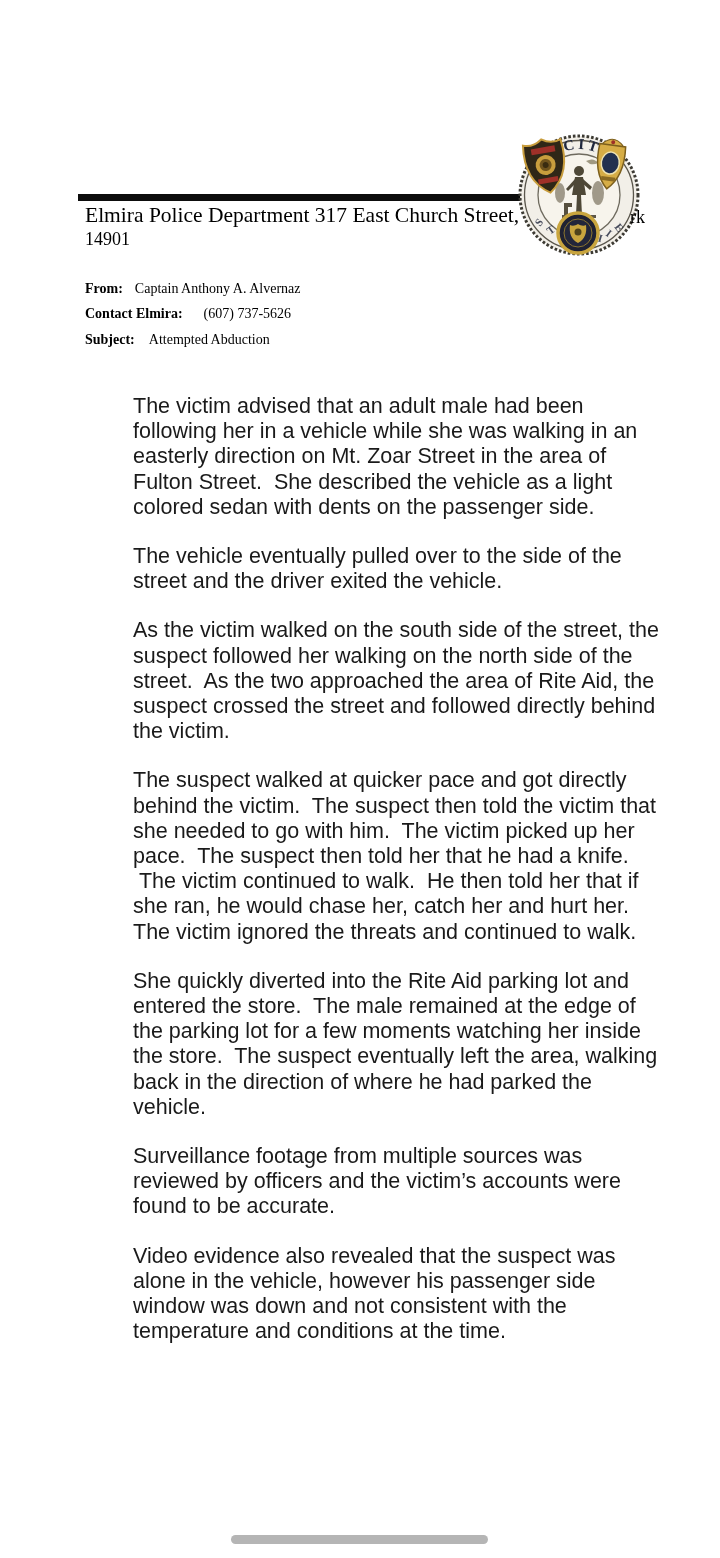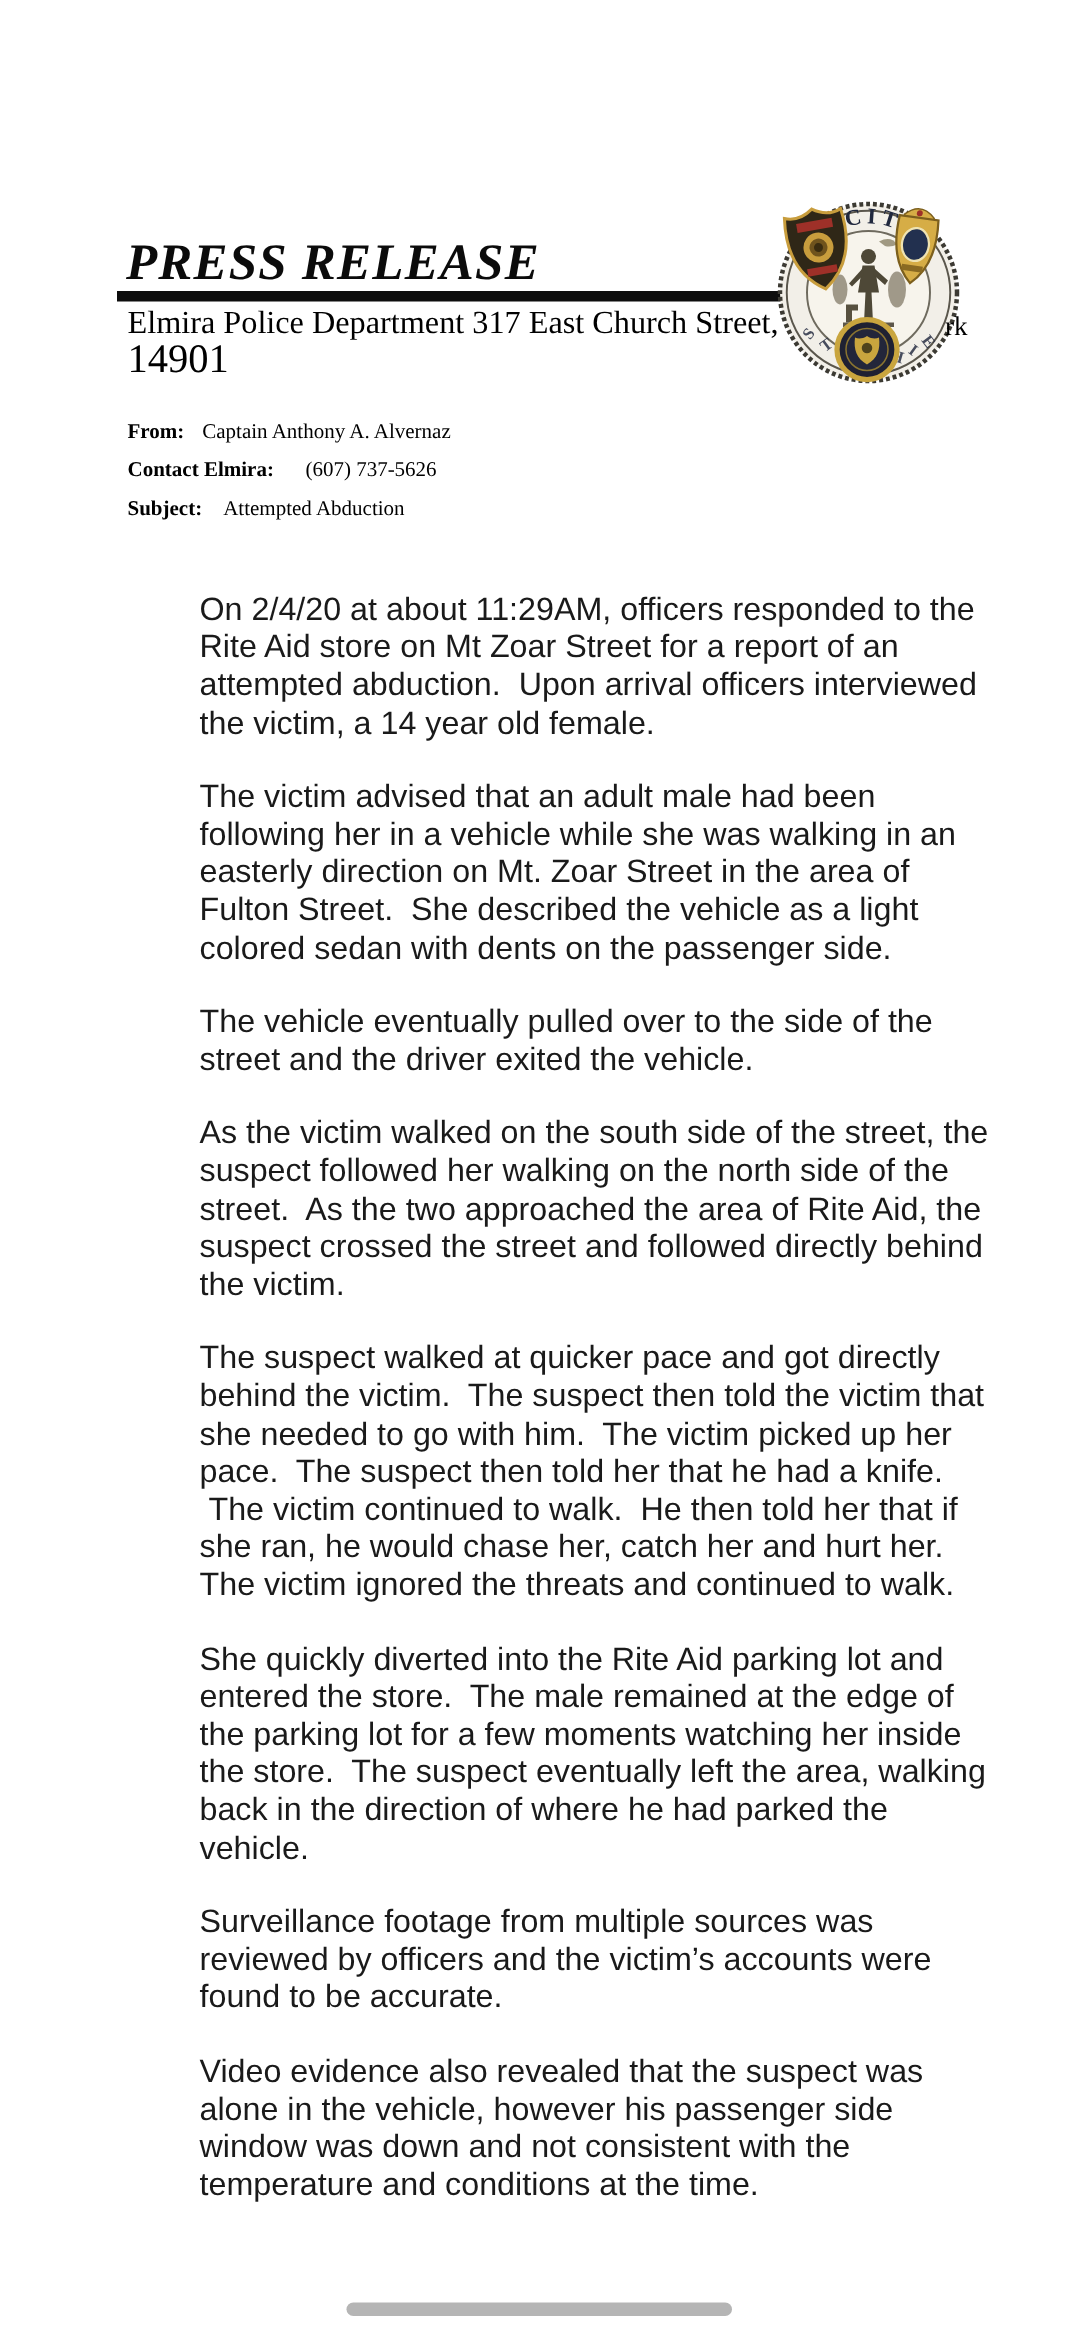--- a/index.html
+++ b/index.html
@@ -43,21 +43,21 @@
   .addr-frag{
     position:absolute;
     left:630px; top:205px;
     font-size:18px;
     line-height:24px;
     z-index:3;
   }
   .addr-line2{
     position:absolute;
     left:85px; top:227px;
-    font-size:27px;
+    font-size:18px;
     line-height:24px;
     z-index:1;
   }
   .seal{
     position:absolute;
     left:506px; top:131px;
     width:144px; height:127px;
     z-index:2;
   }
   .meta{
@@ -90,21 +90,20 @@
     width:257px; height:9px;
     border-radius:5px;
     background:#b5b5b5;
   }
 </style>
 </head>
 <body>
 
 <div class="page">
 
-  <div class="doc-title">PRESS RELEASE</div>
   <div class="title-rule"></div>
   <div class="addr-line1">Elmira Police Department 317 East Church Street, El</div>
   <div class="addr-frag">rk</div>
   <div class="addr-line2">14901</div>
 
   <svg class="seal" viewBox="0 0 144 127" aria-hidden="true">
 
     <circle cx="73" cy="64" r="59" fill="#f2efe8" stroke="#3c3a33" stroke-width="3" stroke-dasharray="2.6 2"></circle>
     <circle cx="73" cy="64" r="54.5" fill="none" stroke="#5a564c" stroke-width="1.3"></circle>
     <circle cx="73" cy="64" r="41" fill="#f7f4ec" stroke="#6e6a5e" stroke-width="1.3"></circle>
@@ -166,24 +165,20 @@
     </div>
     <div class="meta-row">
       <span class="label">Contact Elmira:</span><span class="value">(607) 737-5626</span>
     </div>
     <div class="meta-row">
       <span class="label">Subject:</span><span class="value">Attempted Abduction</span>
     </div>
   </div>
 
   <div class="body">
-    <p>On 2/4/20 at about 11:29AM, officers responded to the
-Rite Aid store on Mt Zoar Street for a report of an
-attempted abduction.  Upon arrival officers interviewed
-the victim, a 14 year old female.</p>
     <p>The victim advised that an adult male had been
 following her in a vehicle while she was walking in an
 easterly direction on Mt. Zoar Street in the area of
 Fulton Street.  She described the vehicle as a light
 colored sedan with dents on the passenger side.</p>
     <p>The vehicle eventually pulled over to the side of the
 street and the driver exited the vehicle.</p>
     <p>As the victim walked on the south side of the street, the
 suspect followed her walking on the north side of the
 street.  As the two approached the area of Rite Aid, the

